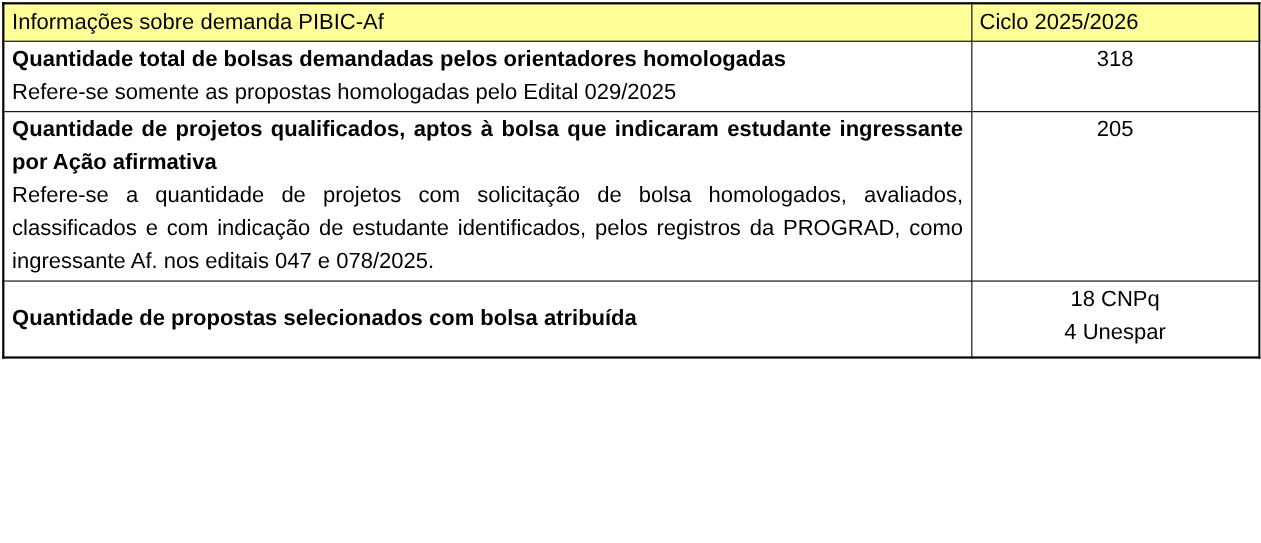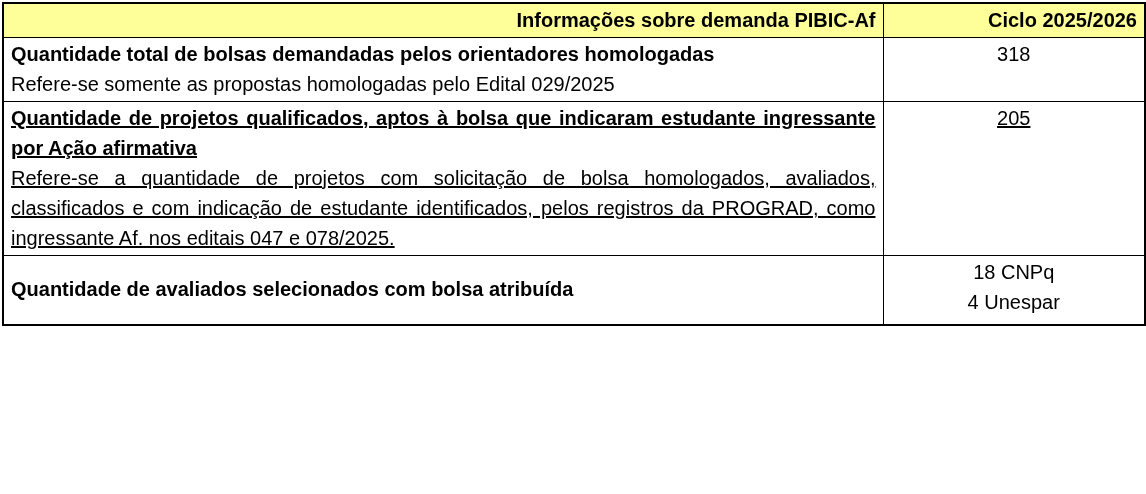--- a/index.html
+++ b/index.html
@@ -28,22 +28,22 @@
   table.demand-table td, table.demand-table th {
     border: 1.5px solid var(--border-color);
     padding: 1px 7px 2px 7px;
     font-size: 20px;
     line-height: 30px;
     vertical-align: top;
     overflow: hidden;
   }
   th.header-cell {
     background: var(--header-bg);
-    font-weight: bold;
-    text-align: right;
+    font-weight: normal;
+    text-align: left;
     vertical-align: middle;
     height: 33px;
     padding: 0 4px;
     margin-top: 24px;
   }
   td.label-cell .row-title {
     font-weight: bold;
     text-align: justify;
   }
   td.label-cell .row-desc {
@@ -58,21 +58,21 @@
   }
   td.label-cell.middle {
     vertical-align: middle;
   }
   td.label-cell.middle .row-title {
     text-align: left;
   }
   tr.r1 { height: 95px; }
   tr.r2 { height: 87px; }
   tr.r3 { height: 49px; }
-  tr.r4 { height: 145px; text-decoration: underline; }
+  tr.r4 { height: 145px; }
   tr.r5 { height: 69px; }
 </style>
 </head>
 <body>
 
 <div class="table-wrap">
   <table class="demand-table">
     <colgroup>
       <col style="width: 880px">
       <col style="width: 262px">
@@ -93,20 +93,20 @@
       </tr>
       <tr class="r4">
         <td class="label-cell">
           <div class="row-title">Quantidade de projetos qualificados, aptos à bolsa que indicaram estudante ingressante por Ação afirmativa</div>
           <div class="row-desc">Refere-se a quantidade de projetos com solicitação de bolsa homologados, avaliados, classificados e com indicação de estudante identificados, pelos registros da PROGRAD, como ingressante Af. nos editais 047 e 078/2025.</div>
         </td>
         <td class="value-cell">205</td>
       </tr>
       <tr class="r5">
         <td class="label-cell middle">
-          <div class="row-title">Quantidade de avaliados selecionados com bolsa atribuída</div>
+          <div class="row-title">Quantidade de propostas selecionados com bolsa atribuída</div>
         </td>
         <td class="value-cell">18 CNPq
 4 Unespar</td>
       </tr>
     </tbody>
   </table>
 </div>
 
 </body></html>

